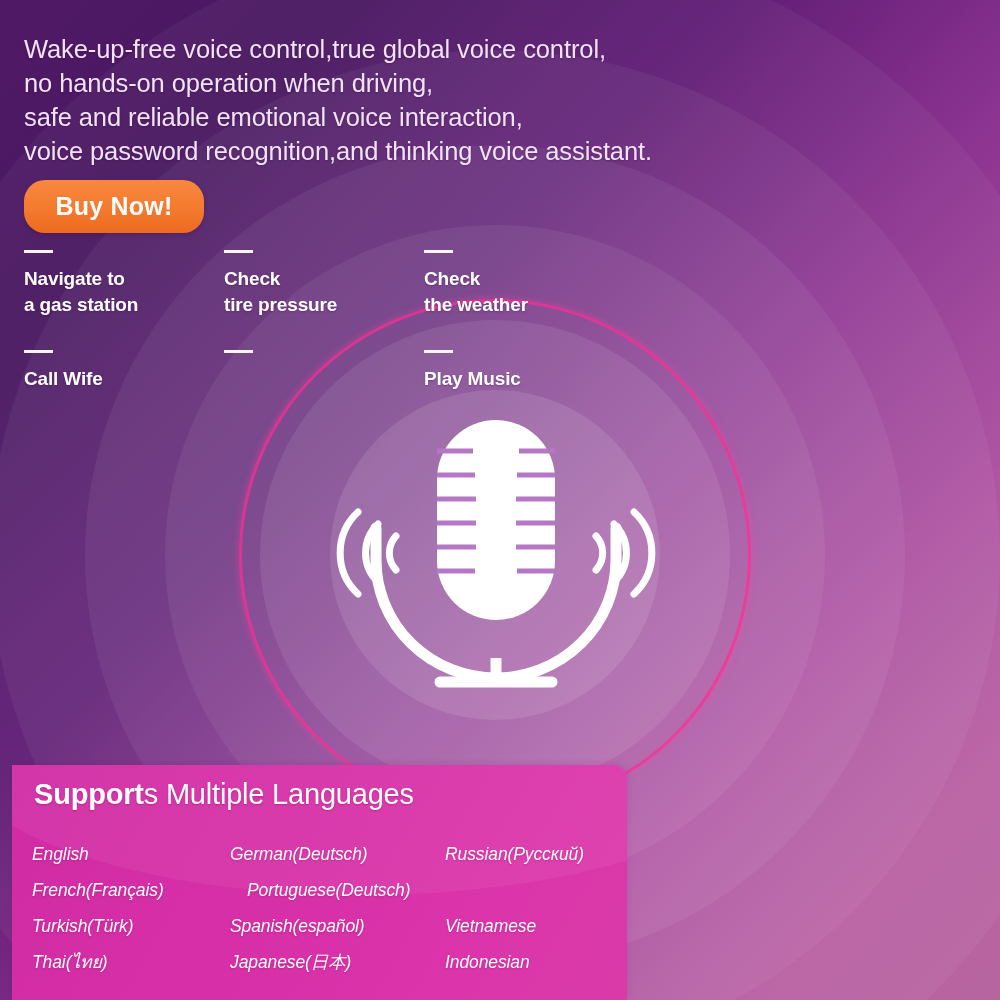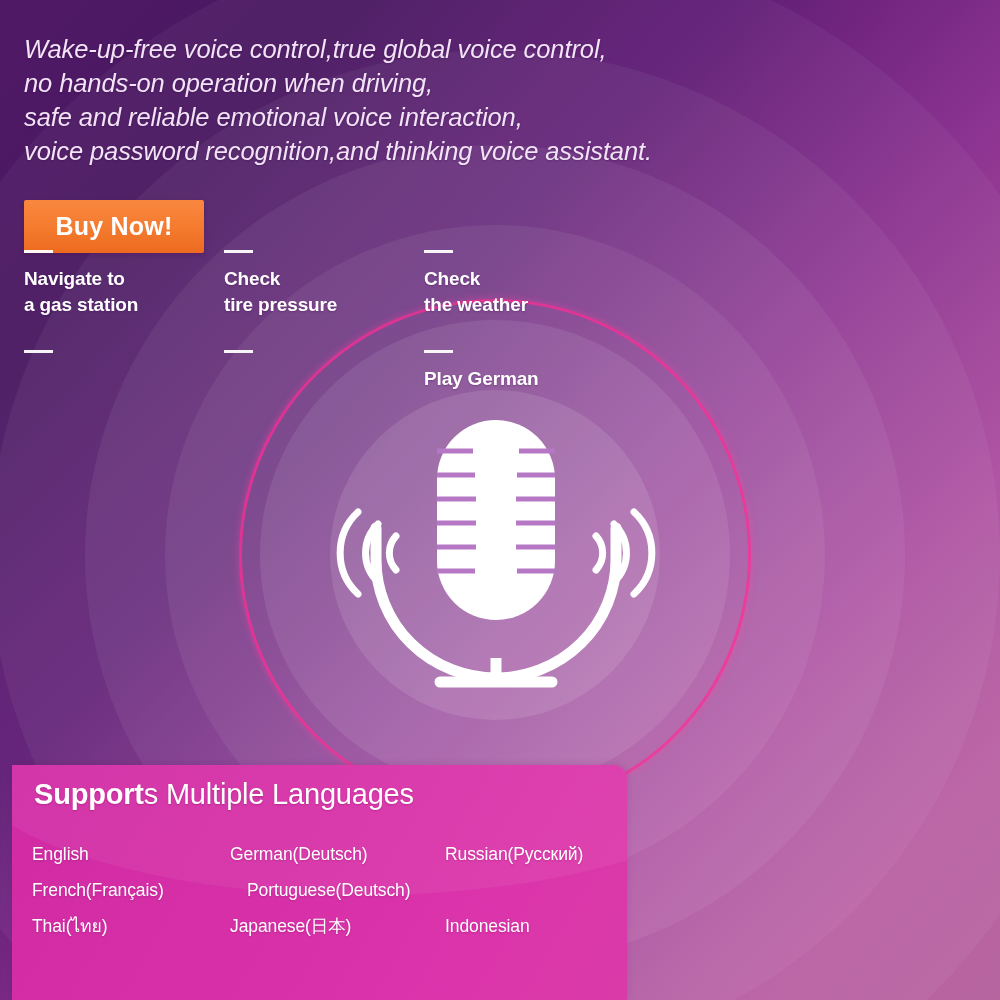--- a/index.html
+++ b/index.html
@@ -56,38 +56,37 @@
   #headline {
     position:absolute;
     left:24px; top:32px;
     width:940px;
     color:#F3E3F6;
     font-size:25.5px;
     line-height:34px;
     letter-spacing:-0.1px;
     text-shadow:0 1px 2px rgba(40,0,60,0.28);
   }
-  #headline div { white-space:nowrap;font-style:italic; }
+  #headline div { white-space:nowrap; }
 
   
   #buy-now {
     position:absolute;
     left:24px; top:180px;
     width:180px; height:53px;
     border:none;
-    border-radius:2px;
+    border-radius:21px;
     background:linear-gradient(180deg,#F9873F 0%,#F47B2F 52%,#ED6A20 100%);
     color:#FFFFFF;
     font-family:"Liberation Sans", sans-serif;
     font-size:25px;
     font-weight:bold;
     letter-spacing:0.2px;
     cursor:pointer;
     box-shadow:0 2px 5px rgba(60,0,70,0.25);
-    margin-top:20px;
   }
 
   
   #features {
     position:absolute;
     left:24px; top:250px;
     width:600px;
   }
   .feat-row { display:flex; }
   .feat {
@@ -148,21 +147,21 @@
     z-index:2;
   }
   #lang-title b { font-weight:bold; }
   #lang-title span.thin { font-weight:normal; }
   #lang-grid {
     position:absolute;
     left:20px; top:78px;
     width:590px;
     z-index:2;
   }
-  .lang-row { display:flex; height:36px; align-items:flex-start; }
+  .lang-row { display:flex; height:36px; align-items:flex-start;font-style:italic; }
   .lang-cell {
     color:#FFFFFF;
     font-size:17.5px;
     line-height:22px;
     letter-spacing:-0.1px;
     text-shadow:0 1px 2px rgba(110,0,80,0.25);
   }
   .lang-cell.c1 { width:198px; }
   .lang-cell.c2 { width:215px; }
   .lang-cell.c3 { width:auto; }
@@ -206,27 +205,28 @@
       </div>
       <div class="feat">
         <div class="dash"></div>
         <div class="flabel">Check
 the weather</div>
       </div>
     </div>
     <div class="feat-row">
       <div class="feat">
         <div class="dash"></div>
-      </div>
-      <div class="feat">
-        <div class="dash"></div>
-      </div>
-      <div class="feat">
-        <div class="dash"></div>
-        <div class="flabel">Play German</div>
+        <div class="flabel">Call Wife</div>
+      </div>
+      <div class="feat">
+        <div class="dash"></div>
+      </div>
+      <div class="feat">
+        <div class="dash"></div>
+        <div class="flabel">Play Music</div>
       </div>
     </div>
   </div>
 
   <svg id="mic" viewBox="0 0 360 300">
 
     <rect x="117" y="20" width="118" height="200" rx="59" ry="59" fill="#FFFFFF"></rect>
 
     <g stroke="#B678C4" stroke-width="5" stroke-linecap="butt" opacity="1">
       <line x1="117" y1="51" x2="153" y2="51"></line>
@@ -268,20 +268,25 @@
       <div class="lang-row">
         <div class="lang-cell c1">English</div>
         <div class="lang-cell c2">German(Deutsch)</div>
         <div class="lang-cell c3">Russian(Русский)</div>
       </div>
       <div class="lang-row">
         <div class="lang-cell c2">French(Français)</div>
         <div class="lang-cell c3">Portuguese(Deutsch)</div>
       </div>
       <div class="lang-row">
+        <div class="lang-cell c1">Turkish(Türk)</div>
+        <div class="lang-cell c2">Spanish(español)</div>
+        <div class="lang-cell c3">Vietnamese</div>
+      </div>
+      <div class="lang-row">
         <div class="lang-cell c1">Thai(ไทย)</div>
         <div class="lang-cell c2">Japanese(日本)</div>
         <div class="lang-cell c3">Indonesian</div>
       </div>
     </div>
   </div>
 
 </div>
 
 </body></html>

